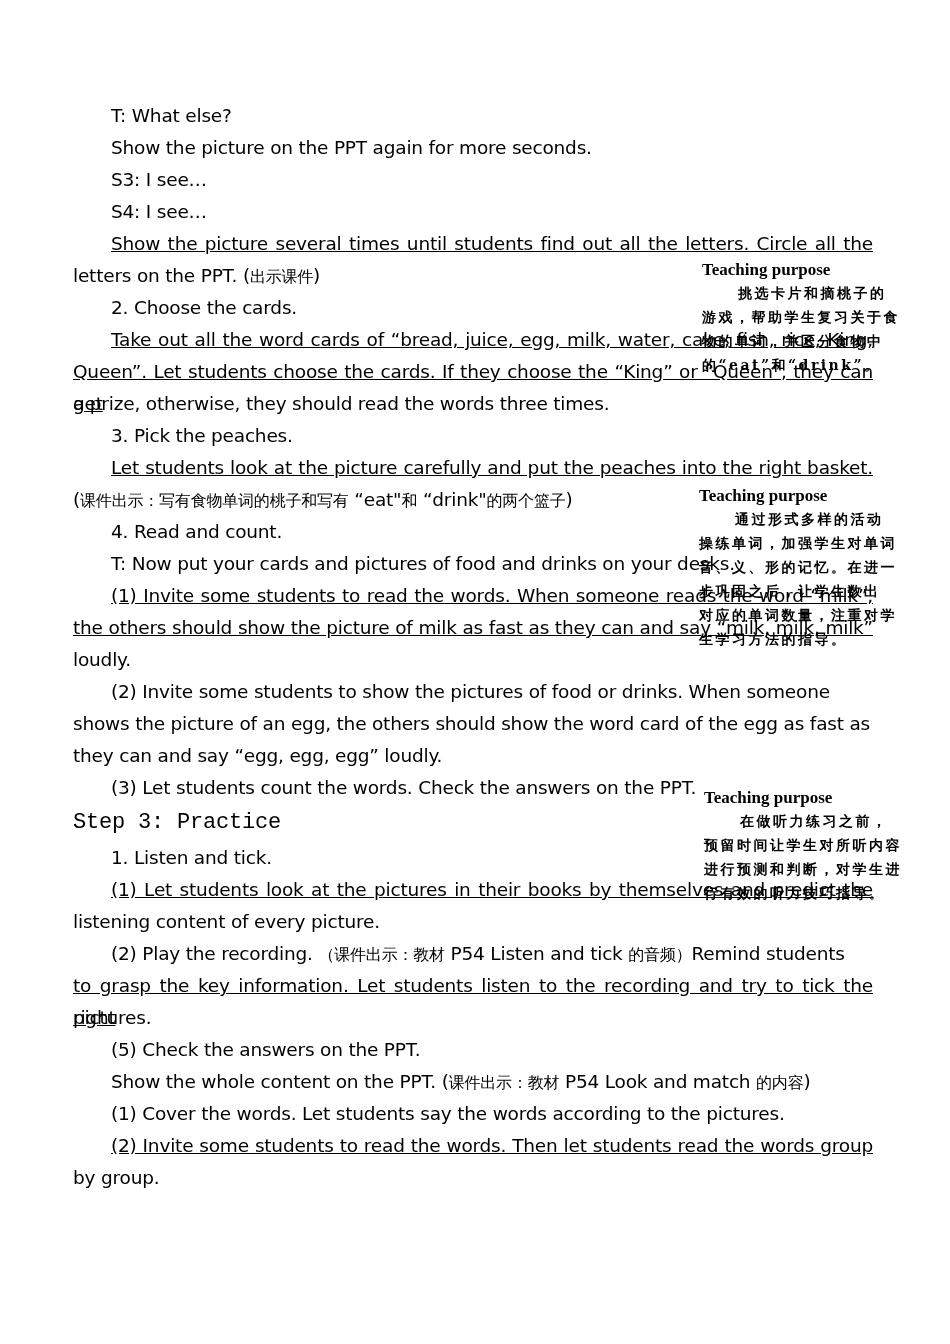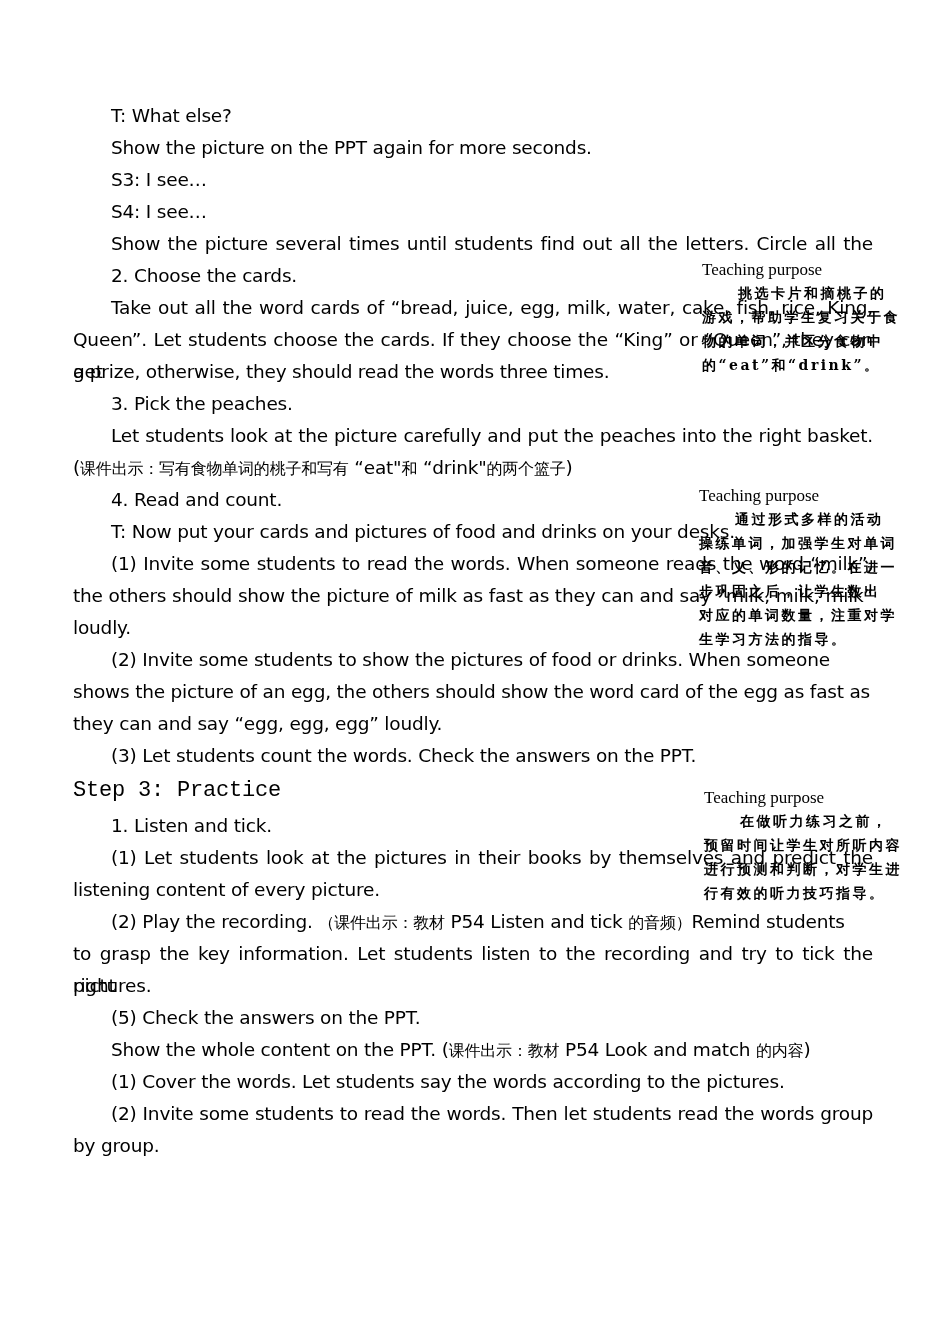--- a/index.html
+++ b/index.html
@@ -7,47 +7,48 @@
   .page { position: absolute; left: 0; top: 0; width: 950px; height: 1344px; background: #fff; }
   .main {
     position: absolute; left: 73px; top: 89px; width: 800px;
     font-family: "DejaVu Sans", sans-serif; font-size: 18.5px; color: #000;
     letter-spacing: -0.2px;
     margin-top: 11px;
   }
   .line { height: 32px; line-height: 32px; white-space: nowrap; }
   .ind { padding-left: 38px; }
   .step { font-size: 22px; height: 38px; line-height: 38px; font-family: Liberation Mono, monospace; }
-  .jus { text-align: justify; text-align-last: justify; white-space: normal; }
+  .jus { text-align: justify; text-align-last: justify; white-space: normal; text-decoration: underline; }
   .zh { font-family: "DejaVu Serif", serif; font-size: 16px; }
   .note {
     position: absolute; width: 210px; color: #000;
   }
   .note-title {
-    font-family: "Liberation Serif", serif; font-weight: normal; font-size: 17px;
+    font-family: "Liberation Serif", serif; font-weight: bold; font-size: 17px;
     line-height: 22px;
   }
   .note-body {
     font-family: "DejaVu Serif", serif; font-size: 14px; line-height: 24px;
     letter-spacing: 2.5px;
     font-weight: bold;
   }
   .note-body .first { padding-left: 36px; }
 </style>
 </head>
 <body>
 
 <div class="page">
 
   <div class="main">
     <div class="line ind">T: What else?</div>
     <div class="line ind">Show the picture on the PPT again for more seconds.</div>
     <div class="line ind">S3: I see…</div>
     <div class="line ind">S4: I see…</div>
     <div class="line ind jus">Show the picture several times until students find out all the letters. Circle all the</div>
+    <div class="line"><span>letters on the PPT. (</span><span class="zh">出示课件</span><span>)</span></div>
     <div class="line ind">2. Choose the cards.</div>
     <div class="line ind jus">Take out all the word cards of “bread, juice, egg, milk, water, cake, fish, rice, King,</div>
     <div class="line jus">Queen”. Let students choose the cards. If they choose the “King” or “Queen”, they can get</div>
     <div class="line">a prize, otherwise, they should read the words three times.</div>
     <div class="line ind">3. Pick the peaches.</div>
     <div class="line ind jus">Let students look at the picture carefully and put the peaches into the right basket.</div>
     <div class="line"><span>(</span><span class="zh">课件出示：写有食物单词的桃子和写有</span><span> “eat"</span><span class="zh">和</span><span> “drink"</span><span class="zh">的两个篮子</span><span>)</span></div>
     <div class="line ind">4. Read and count.</div>
     <div class="line ind">T: Now put your cards and pictures of food and drinks on your desks.</div>
     <div class="line ind jus">(1) Invite some students to read the words. When someone reads the word “milk”,</div>

